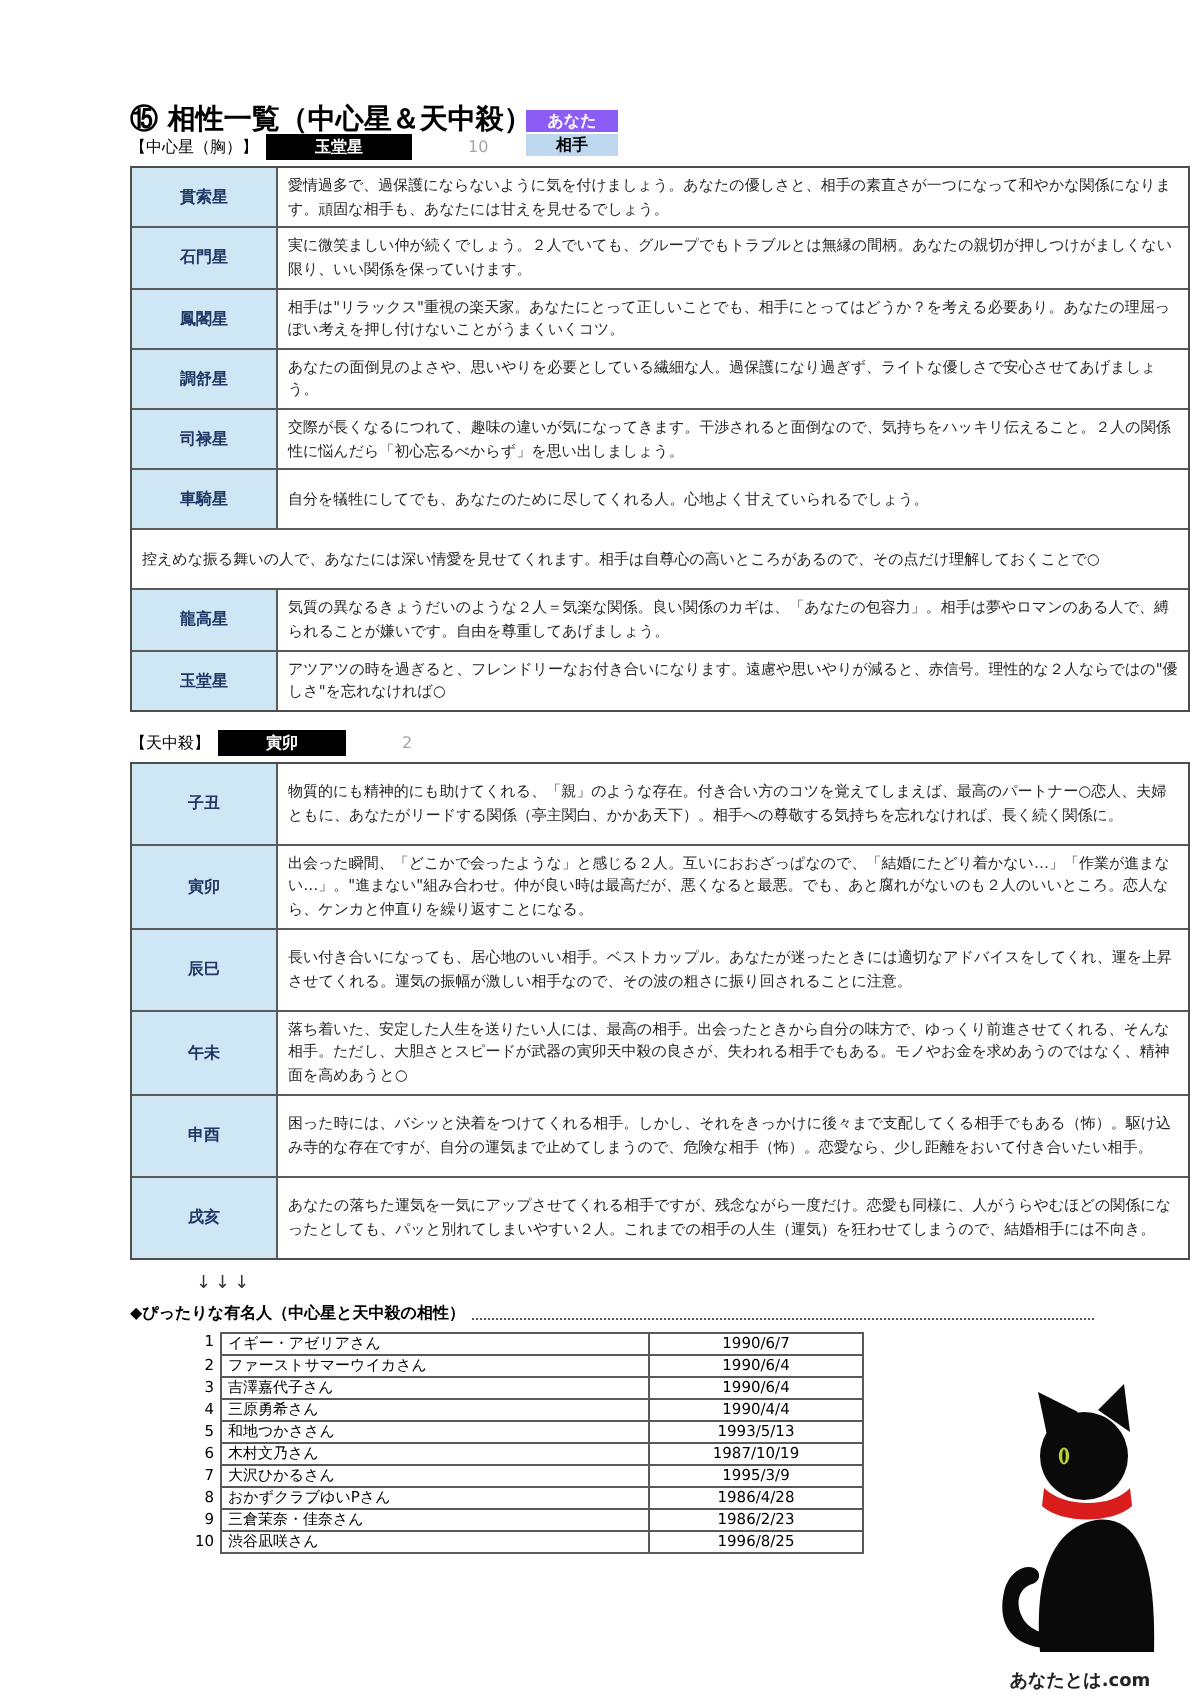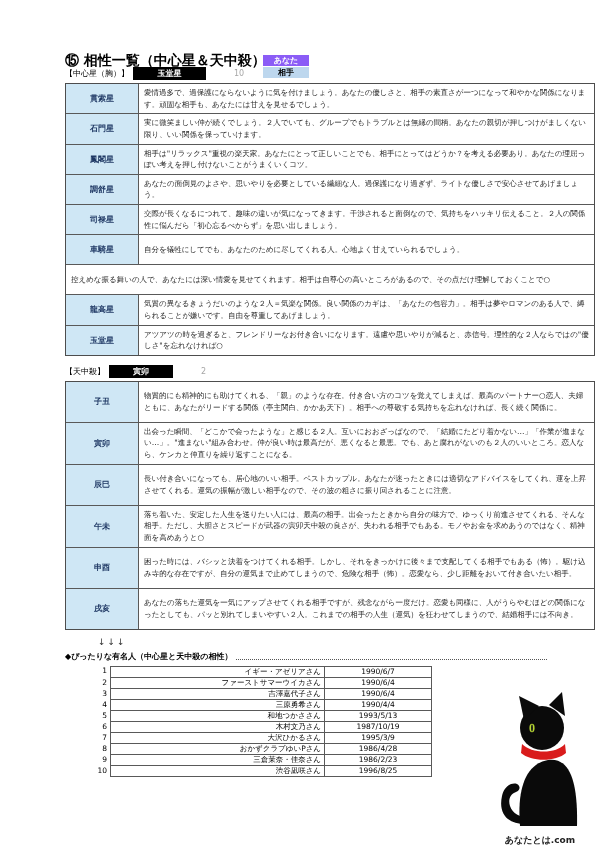--- a/index.html
+++ b/index.html
@@ -37,21 +37,21 @@
   .arrows{margin:7px 0 0 33px;font-size:9px;color:#333;letter-spacing:2px;}
 
   .celeb-head{display:flex;align-items:flex-end;width:482px;margin-top:4px;}
   .celeb-title{font-size:8px;font-weight:bold;color:#000;white-space:nowrap;}
   .leader{flex:1;border-bottom:1.5px dotted #555;margin:0 0 2px 4px;height:1px;}
 
   .celeb-tbl{margin:4px 0 0 26px;width:341px;}
   .celeb-row{display:flex;font-size:7.5px;line-height:10px;}
   .celeb-rank{width:16px;text-align:right;padding-right:3px;color:#000;}
   .celeb-name{width:207px;border:1px solid #595959;border-top:0;padding:0 3px;color:#000;
-    white-space:nowrap;overflow:hidden;text-align:right;}
+    white-space:nowrap;overflow:hidden;}
   .celeb-date{width:100px;border:1px solid #595959;border-left:0;border-top:0;
     text-align:center;padding:0 3px;color:#000;}
   .celeb-row:first-child .celeb-name,
   .celeb-row:first-child .celeb-date{border-top:1px solid #595959;}
 
   .cat{position:absolute;left:492px;top:692px;width:92px;height:138px;}
   .site{position:absolute;left:494px;top:834px;width:92px;text-align:center;
     font-size:9px;color:#222;font-weight:bold;}
 </style>
 </head>

